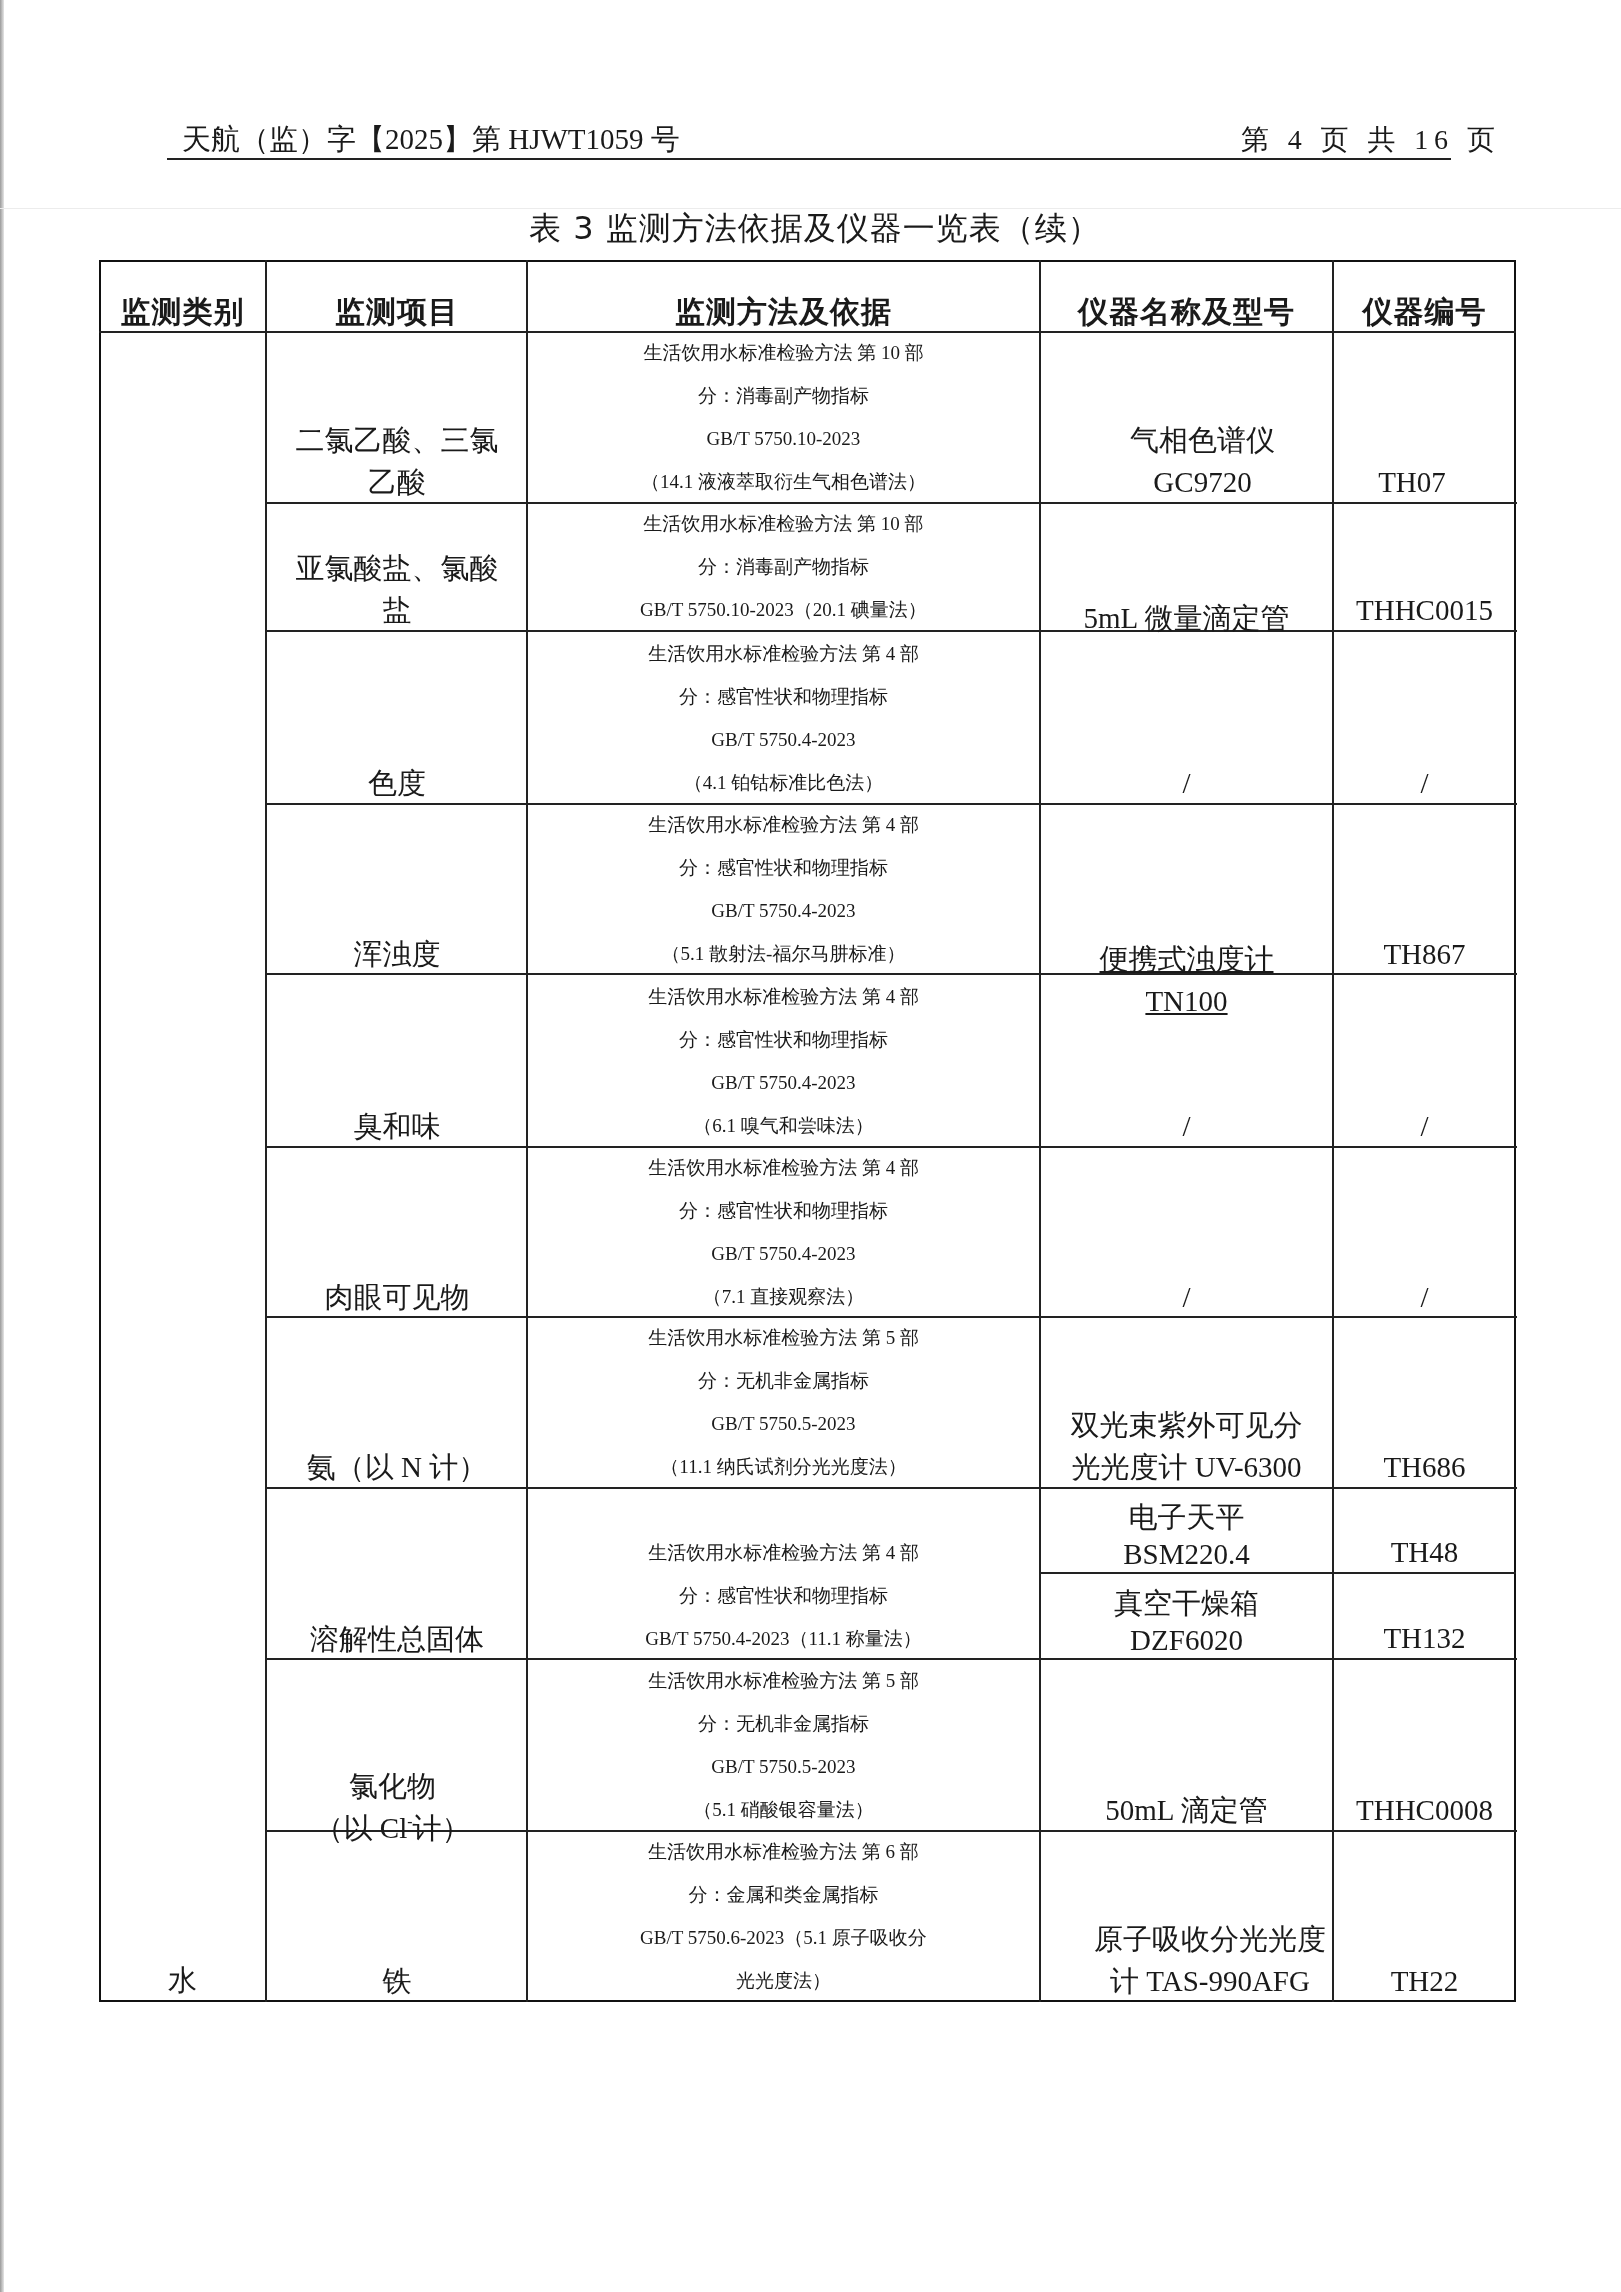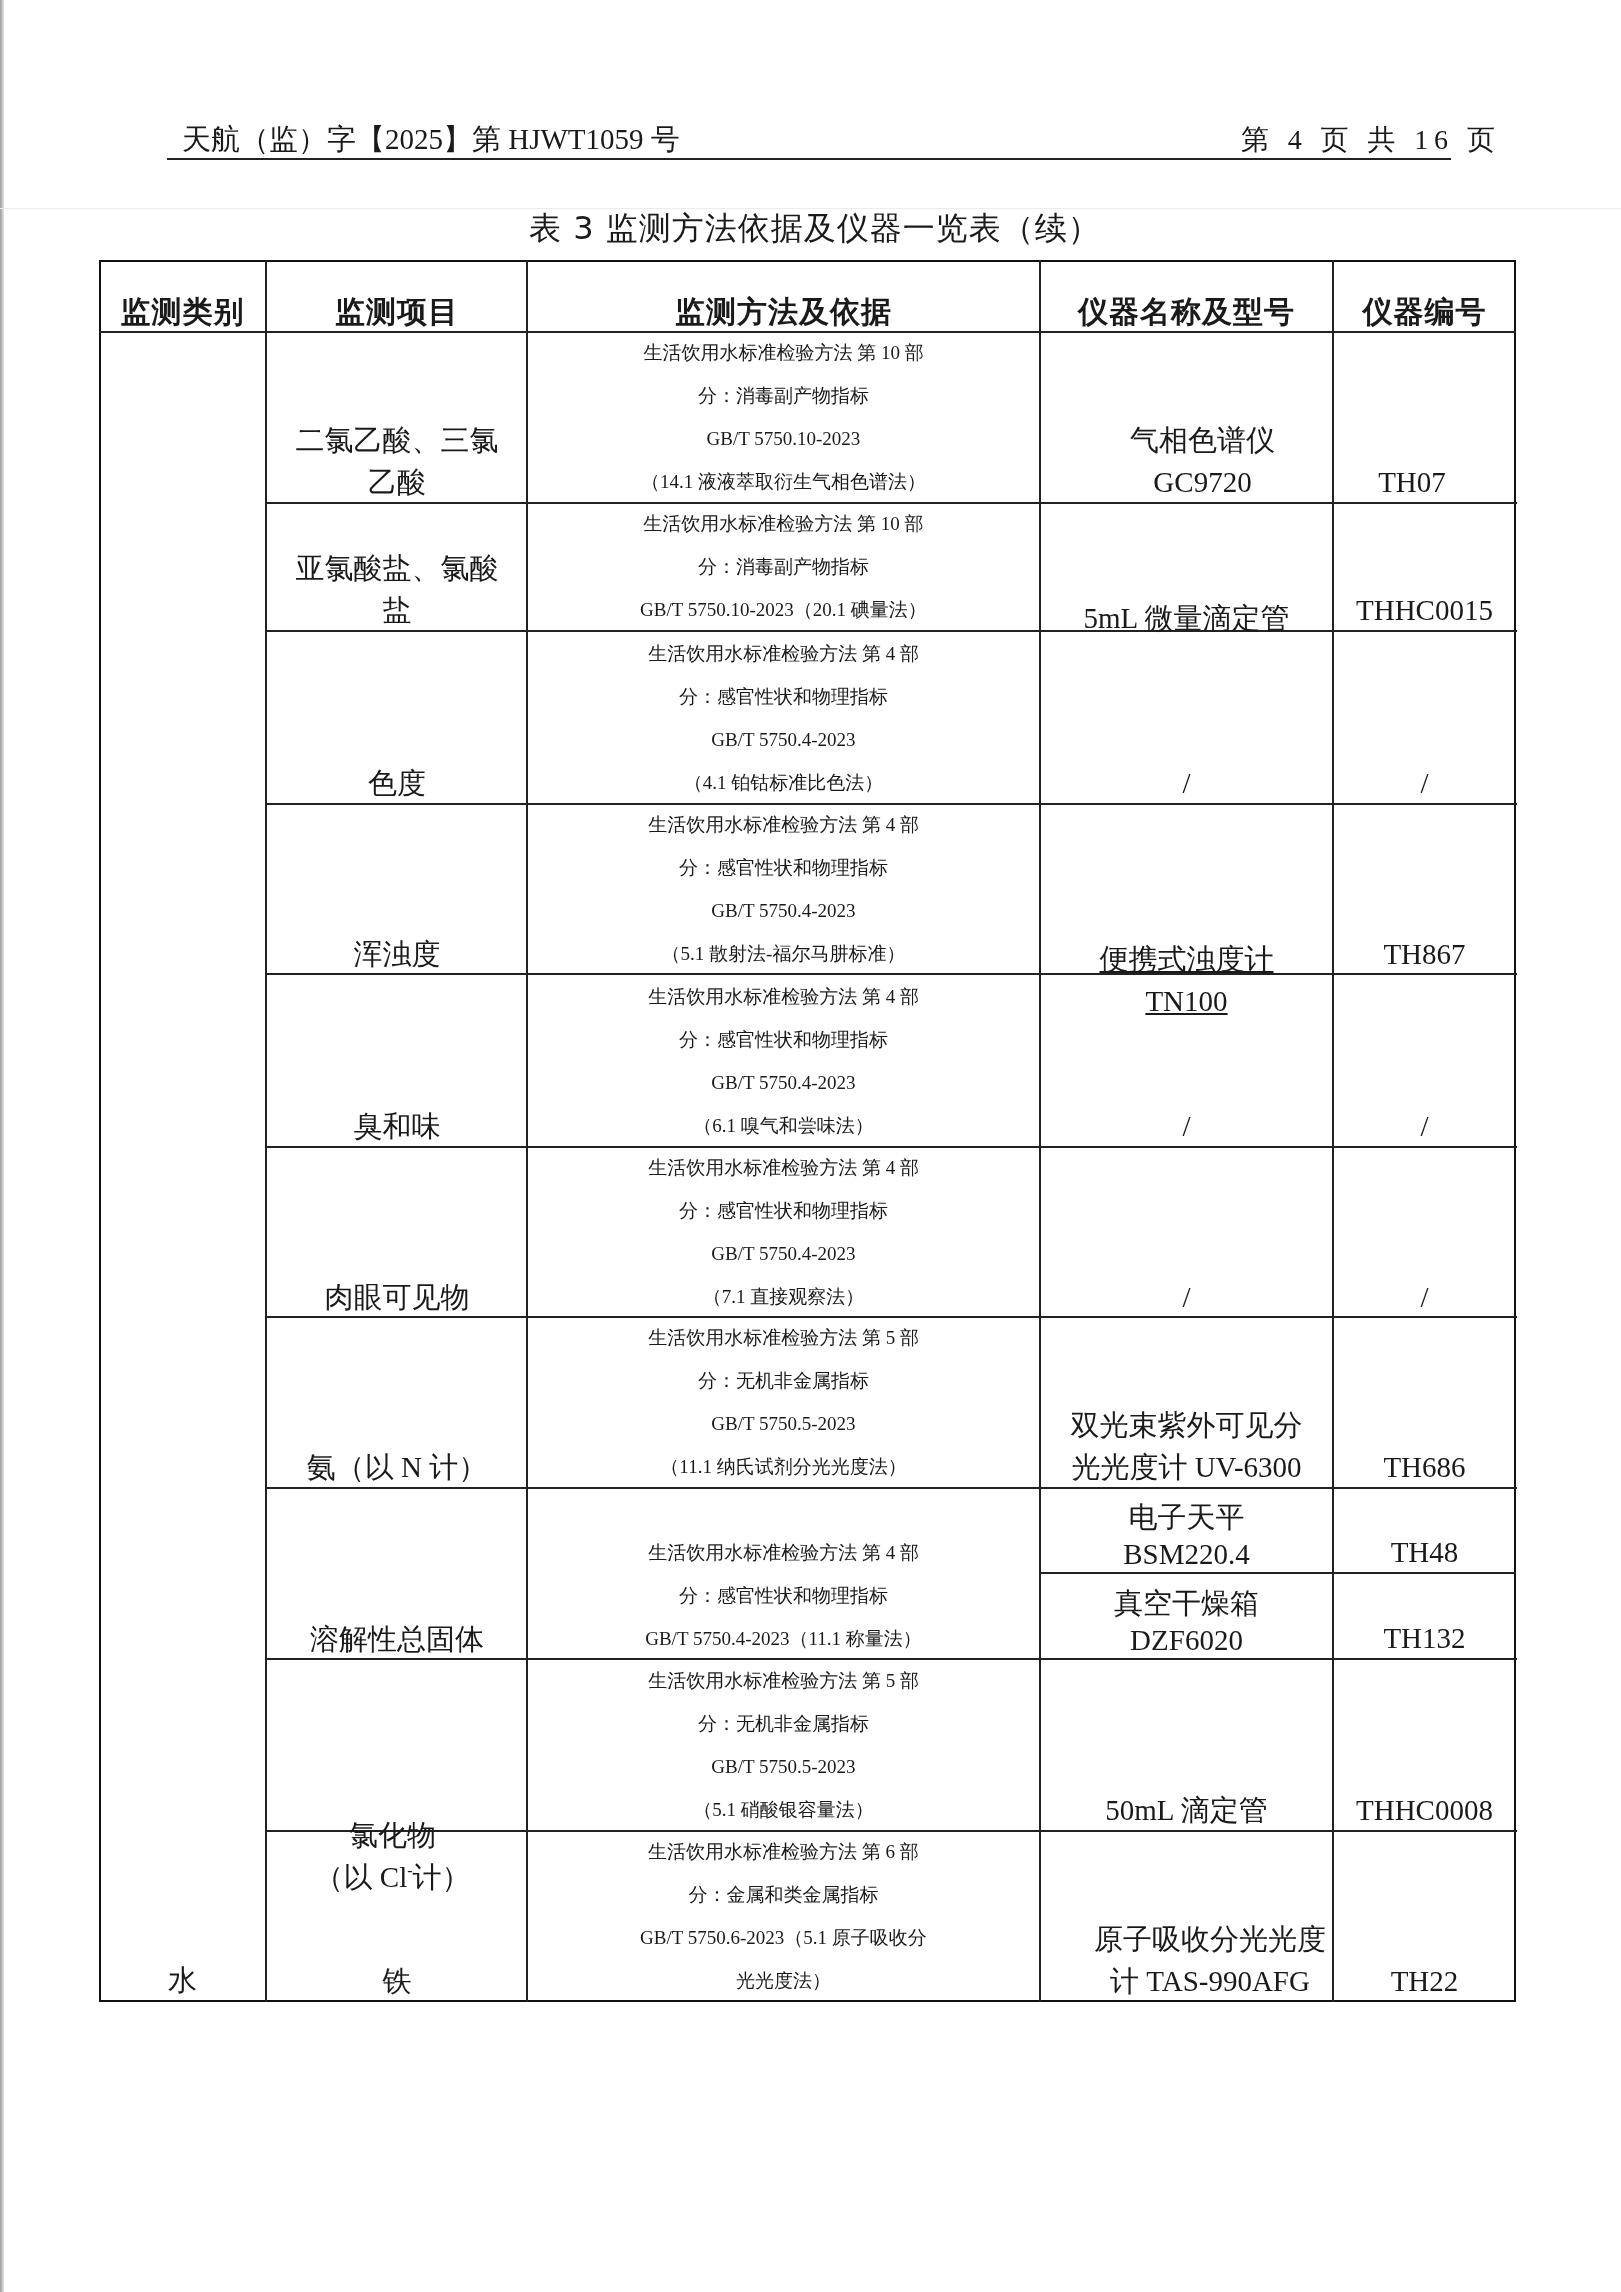--- a/index.html
+++ b/index.html
@@ -208,21 +208,21 @@
     <span class="txt">TH48</span>
   </div>
 <div class="cell" style="left:1040px; top:1573px; width:293px; height:86px;">
     <span class="txt" style="line-height:37px">真空干燥箱
 DZF6020</span>
   </div>
 <div class="cell" style="left:1333px; top:1573px; width:183px; height:86px;">
     <span class="txt">TH132</span>
   </div>
 
-<div class="cell" style="left:266px; top:1726px; width:253px; height:172px;">
+<div class="cell" style="left:266px; top:1677px; width:253px; height:172px;">
   <span class="txt" style="white-space:normal">
     <span>氯化物</span><br>
     <span>（以 Cl</span><sup>-</sup><span>计）</span>
   </span>
 </div>
 <div class="cell method" style="left:527px; top:1659px; width:513px; height:172px;">
     <span class="txt">生活饮用水标准检验方法  第 5 部
 分：无机非金属指标
 GB/T 5750.5-2023
 （5.1  硝酸银容量法）</span>

